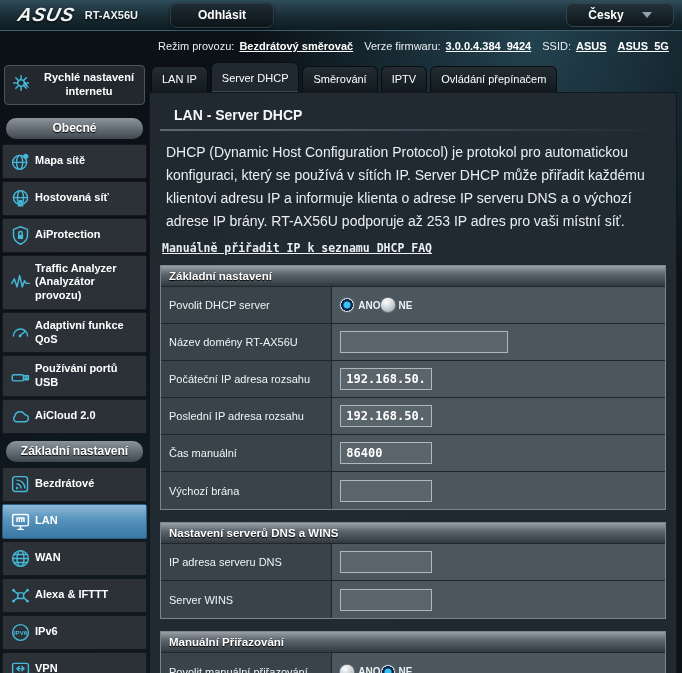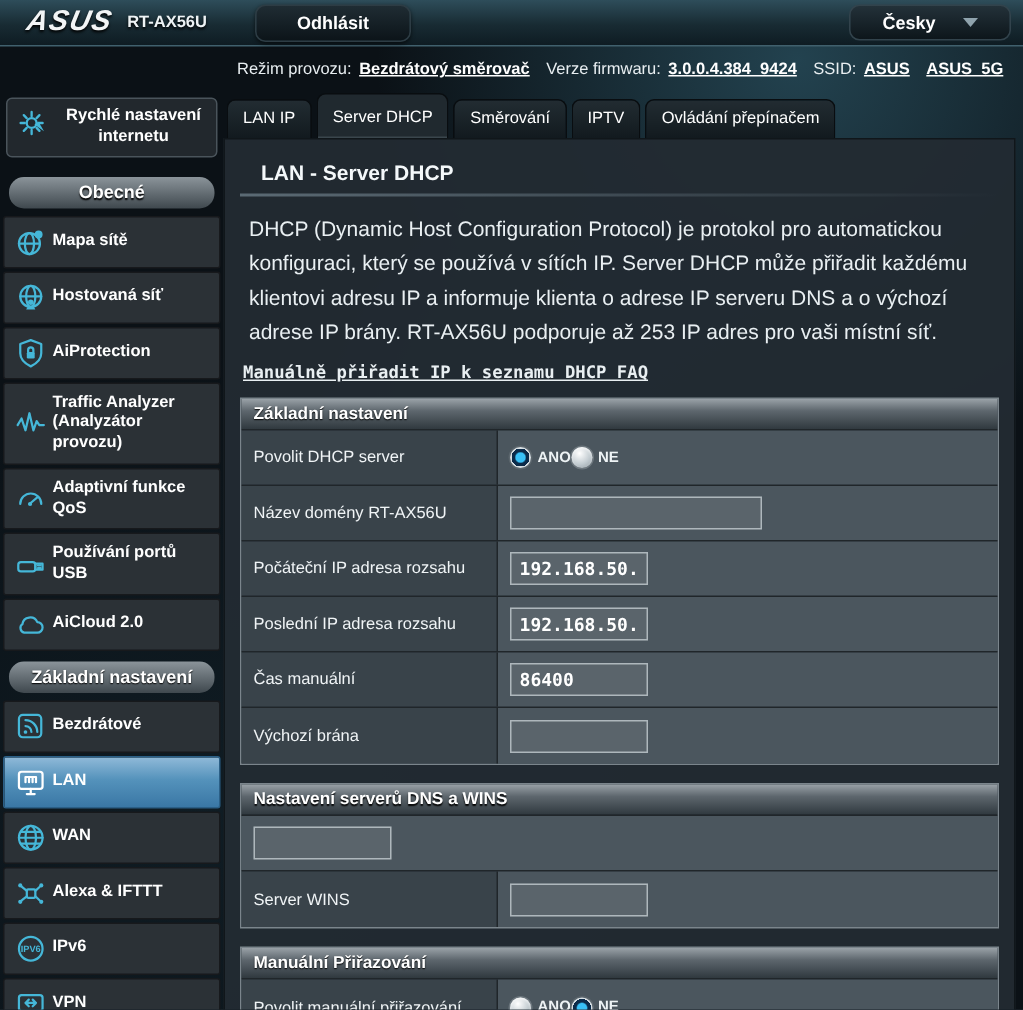--- a/index.html
+++ b/index.html
@@ -374,20 +374,21 @@
           <div class="cell-r">
               <input class="fld w-md" value="" style="">
             </div>
         </div>
       </div>
 
       
       <div class="tbl">
         <div class="tbl-head">Nastavení serverů DNS a WINS</div>
         <div class="row">
+          <div class="cell-l">IP adresa serveru DNS</div>
           <div class="cell-r">
               <input class="fld w-md" value="" style="">
             </div>
         </div>
         <div class="row">
           <div class="cell-l">Server WINS</div>
           <div class="cell-r">
               <input class="fld w-md" value="" style="">
             </div>
         </div>

